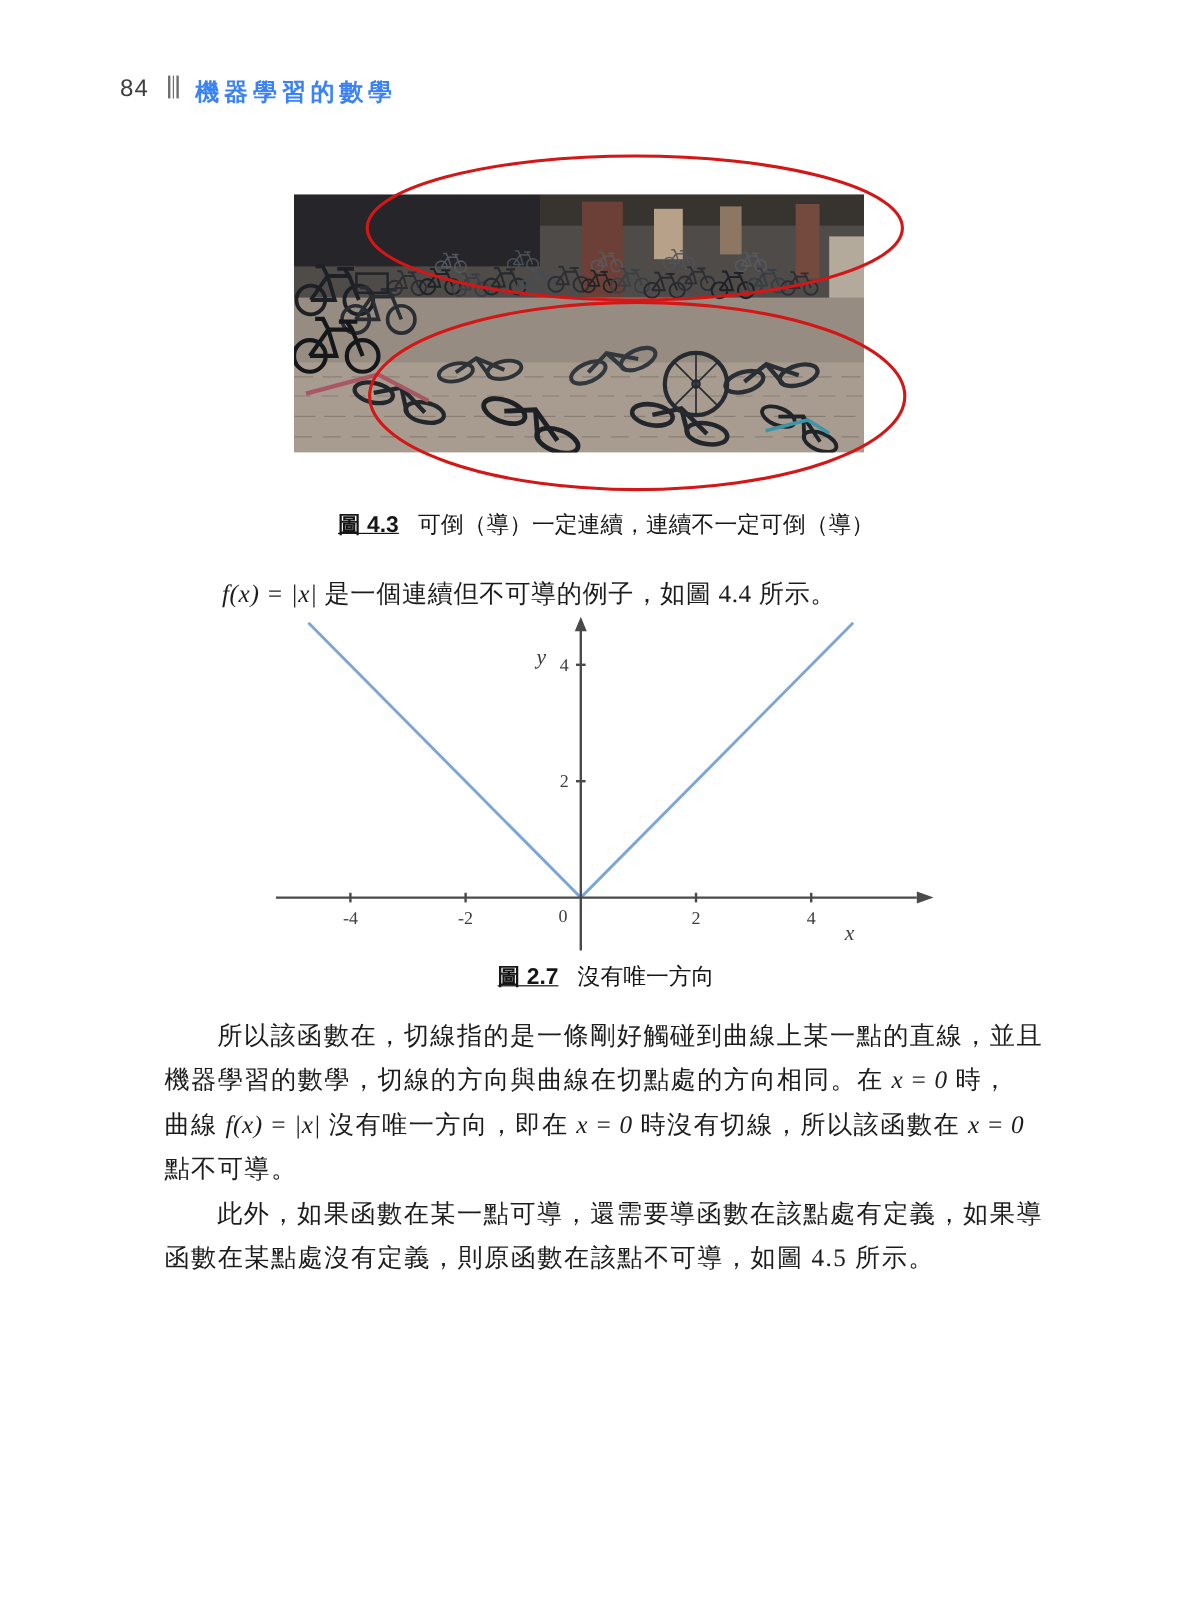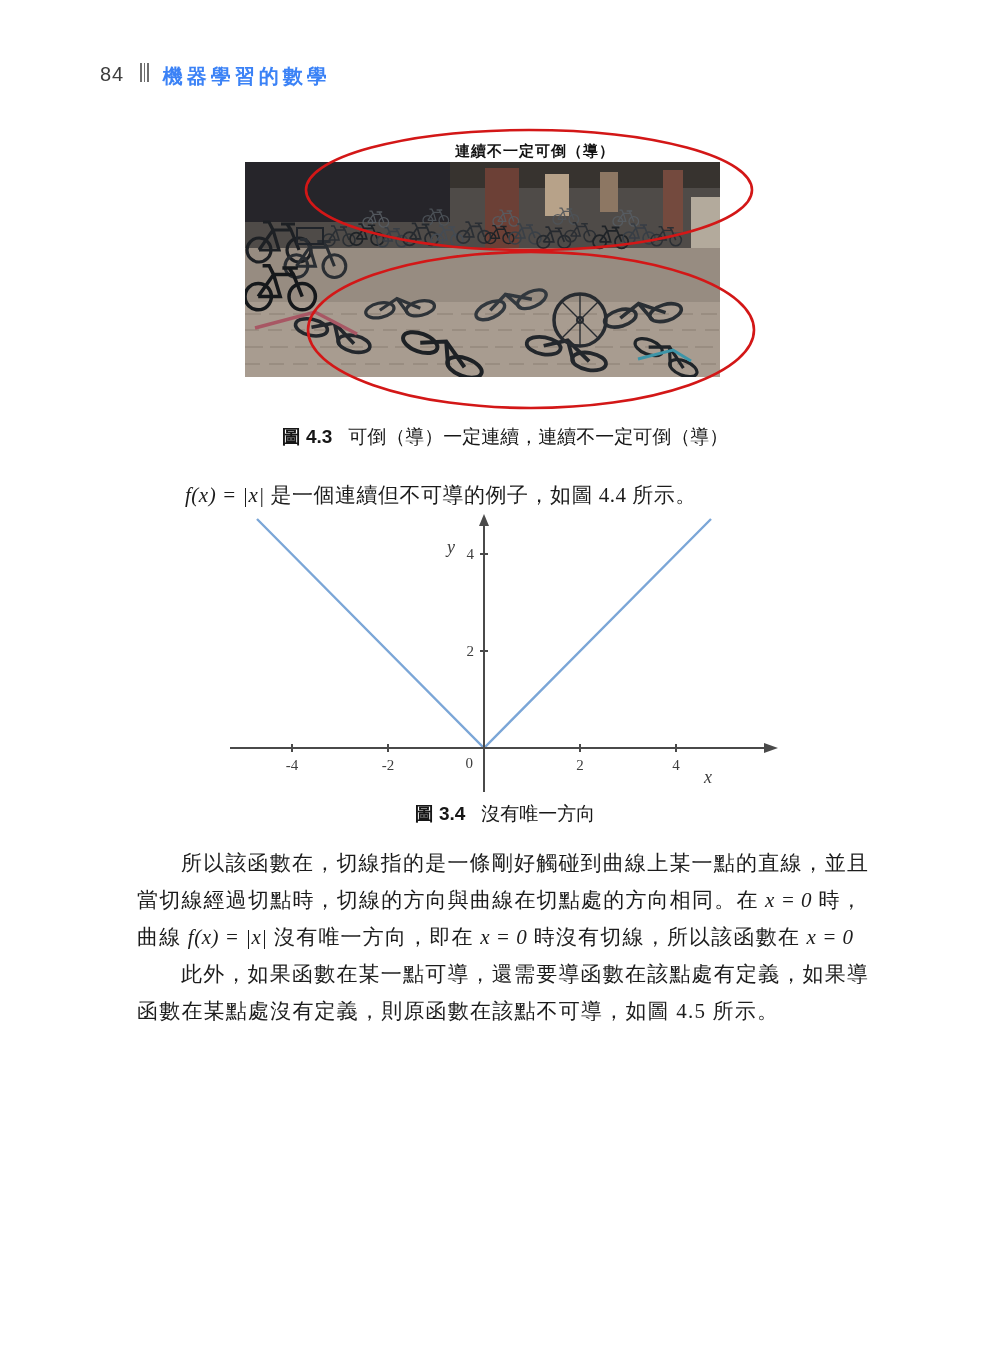--- a/index.html
+++ b/index.html
@@ -27,21 +27,21 @@
   .pholabel{
     position:absolute;left:120px;width:340px;text-align:center;
     font-size:15px;font-weight:700;color:#111;
     font-family:"Liberation Sans",sans-serif;letter-spacing:1px;
   }
   .pholabel.top{top:22px;}
   .pholabel.bot{top:265px;}
 
   
   .caption{left:137px;width:736px;text-align:center;font-size:19px;color:#161616;}
-  .caption .cl{font-weight:700;font-family:"Liberation Sans",sans-serif;margin-right:16px;}
+  .caption .cl{font-weight:700;font-family:"Liberation Sans",sans-serif;margin-right:16px;text-decoration:underline;}
   .cap43{top:424px;}
   .cap44{top:801px;}
 
   
   .intro{left:185px;top:460px;width:700px;font-size:21px;letter-spacing:0.5px;}
 
   
   .plot{left:220px;top:510px;width:560px;height:290px;}
   .plot text{font-family:"Liberation Serif",serif;}
 
@@ -152,21 +152,20 @@
 
     <path d="M10 166 L70 150 L112 172" fill="none" stroke="#a85764" stroke-width="3.5"></path>
     <path d="M393 197 L428 188 L446 199" fill="none" stroke="#3d95a8" stroke-width="3"></path>
   </svg>
 
   <svg class="ellipses" viewBox="0 0 530 300" aria-hidden="true">
     <ellipse cx="284" cy="70" rx="223" ry="60" fill="none" stroke="#d31717" stroke-width="2.6"></ellipse>
     <ellipse cx="286" cy="210" rx="223" ry="78" fill="none" stroke="#d31717" stroke-width="2.6"></ellipse>
   </svg>
 
-  <div class="pholabel top">連續不一定可倒（導）</div>
 </div>
 
 <div class="abs caption cap43">
   <span class="cl">圖 4.3</span><span>可倒（導）一定連續，連續不一定可倒（導）</span>
 </div>
 
 <p class="abs intro"><span class="math">f(x) = |x|</span><span> 是一個連續但不可導的例子，如圖 4.4 所示。</span></p>
 
 <div class="abs plot">
   <svg viewBox="0 0 560 290" width="560" height="290" aria-hidden="true">
@@ -196,22 +195,23 @@
       <text x="254" y="146" text-anchor="end">2</text>
       <text x="254" y="49" text-anchor="end">4</text>
     </g>
 
     <text x="484" y="273" font-size="18" font-style="italic" fill="#3d3d3d">x</text>
     <text x="231" y="43" font-size="18" font-style="italic" fill="#3d3d3d" text-anchor="middle">y</text>
   </svg>
 </div>
 
 <div class="abs caption cap44">
-  <span class="cl">圖 3.4</span><span>沒有唯一方向</span>
+  <span class="cl">圖 2.7</span><span>沒有唯一方向</span>
 </div>
 
 <div class="abs bodytext">
   <div class="bline indent"><span>所以該函數在，切線指的是一條剛好觸碰到曲線上某一點的直線，並且</span></div>
-  <div class="bline"><span>當切線經過切點時，切線的方向與曲線在切點處的方向相同。在 </span><span class="math">x = 0</span><span> 時，</span></div>
+  <div class="bline"><span>機器學習的數學，切線的方向與曲線在切點處的方向相同。在 </span><span class="math">x = 0</span><span> 時，</span></div>
   <div class="bline"><span>曲線 </span><span class="math">f(x) = |x|</span><span> 沒有唯一方向，即在 </span><span class="math">x = 0</span><span> 時沒有切線，所以該函數在 </span><span class="math">x = 0</span></div>
+  <div class="bline"><span>點不可導。</span></div>
   <div class="bline indent"><span>此外，如果函數在某一點可導，還需要導函數在該點處有定義，如果導</span></div>
   <div class="bline"><span>函數在某點處沒有定義，則原函數在該點不可導，如圖 4.5 所示。</span></div>
 </div>
 
 </body></html>

